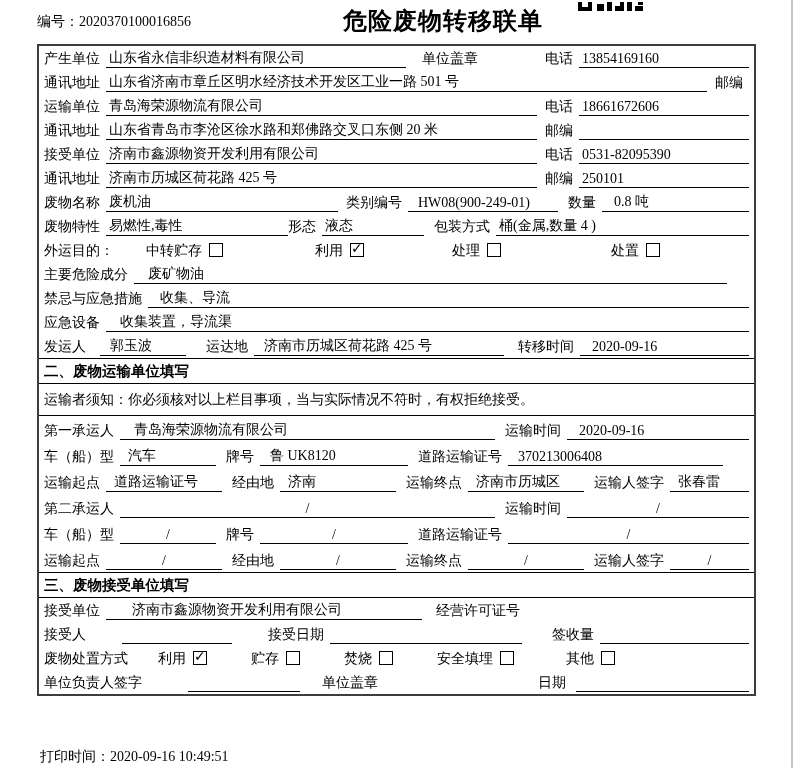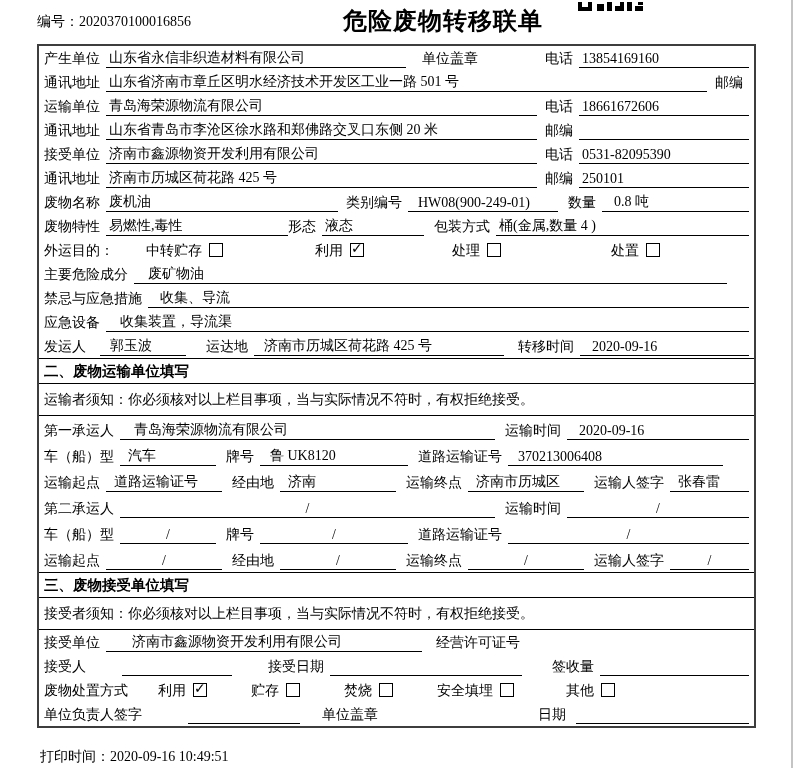--- a/index.html
+++ b/index.html
@@ -233,21 +233,20 @@
     <span class="u uc" style="width:116px">/</span>
     <span class="lab" style="margin-left:10px">经由地</span>
     <span class="u uc" style="width:116px">/</span>
     <span class="lab" style="margin-left:10px">运输终点</span>
     <span class="u uc" style="width:116px">/</span>
     <span class="lab" style="margin-left:10px">运输人签字</span>
     <span class="u ug uc">/</span>
   </div>
 
   <div class="sec-title bt">三、废物接受单位填写</div>
-  <div class="notice">接受者须知：你必须核对以上栏目事项，当与实际情况不符时，有权拒绝接受。</div>
 
   <div class="row">
     <span class="lab">接受单位</span>
     <span class="u" style="width:316px;padding-left:26px">济南市鑫源物资开发利用有限公司</span>
     <span class="lab" style="margin-left:14px">经营许可证号</span>
   </div>
 
   <div class="row">
     <span class="lab">接受人</span>
     <span class="u" style="width:110px;margin-left:30px"></span>

